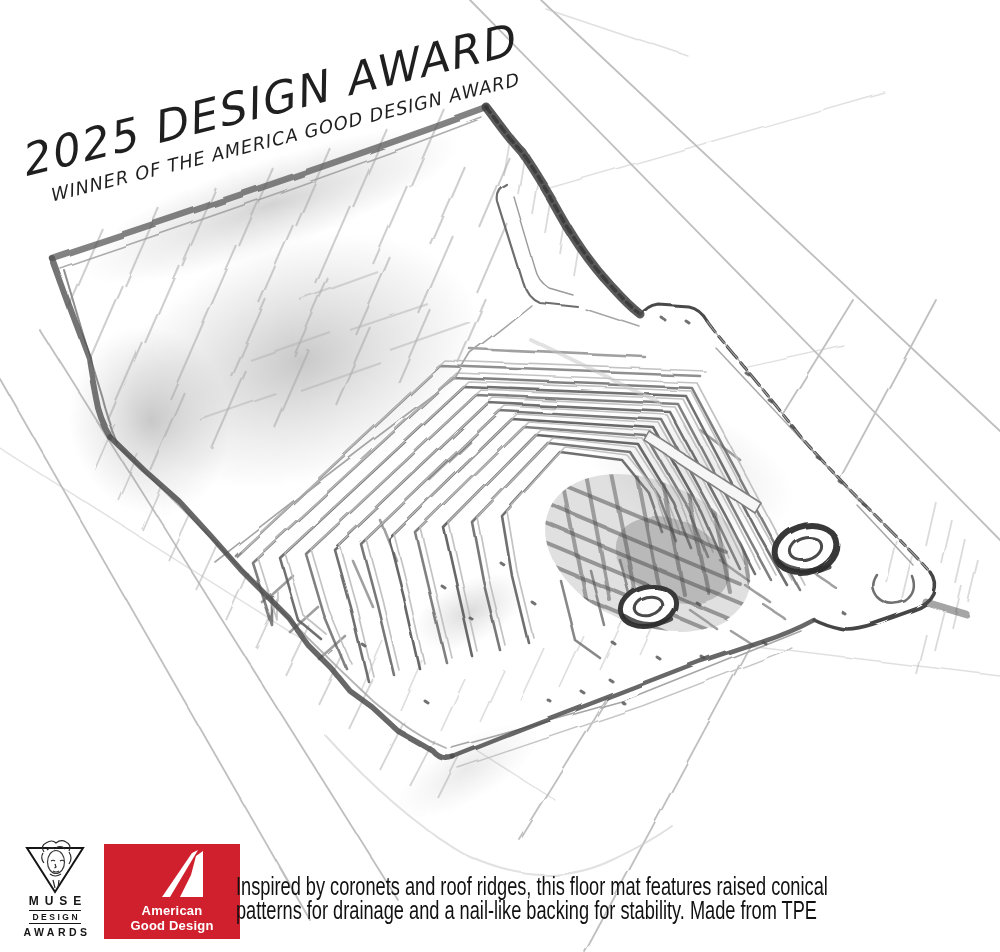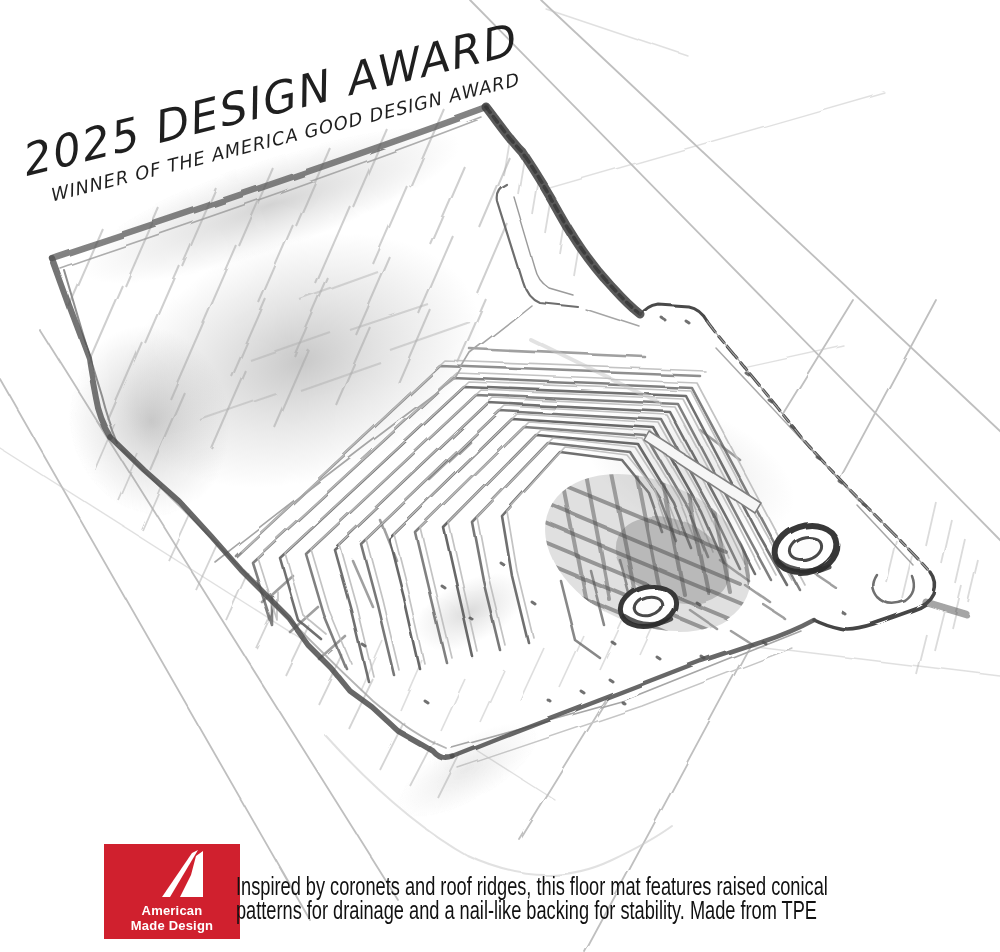--- a/index.html
+++ b/index.html
@@ -194,29 +194,46 @@
         M702 657 l3 2 M424 700 l3 2 M362 644 l3 2 M582 692 l3 2 M622 702 l3 2 M696 602 l3 2
         M762 641 l3 2 M842 612 l3 2 M662 318 l3 2 M686 321 l3 2 M548 700 l3 2 M610 680 l3 2"></path>
     </g>
   </svg>
 
   <div class="title-block">
     <div class="title-line">2025 DESIGN AWARD</div>
     <div class="subtitle-line">WINNER OF THE AMERICA GOOD DESIGN AWARD</div>
   </div>
 
+  <div class="muse-logo">
+    <svg class="muse-triangle" width="64" height="60" viewBox="0 0 64 60">
+      <polygon points="4,12 60,12 32,56" fill="none" stroke="#151515" stroke-width="2"></polygon>
+      <g fill="none" stroke="#2a2a2a" stroke-width="1.2">
+        <ellipse cx="33" cy="26" rx="8.5" ry="11.5" stroke="#3a3a3a"></ellipse>
+        <path d="M21 16 q-4 -6 2 -9 q6 -4 10 0 q5 -4 10 -1 q6 3 3 9"></path>
+        <path d="M20 17 q-3 5 1 10 M46 16 q4 6 0 12"></path>
+        <path d="M24 14 q4 -4 8 -1 M33 12 q5 -3 9 1"></path>
+        <path d="M28 25 q2 -1.5 4 0 M37 25 q2 -1.5 4 0"></path>
+        <path d="M32 28 l1 3 l-1.5 1 M30 35 q3 2 6 0"></path>
+        <path d="M27 38 q5 4 11 0 M30 44 l2 8 M36 44 l-1 8"></path>
+      </g>
+    </svg>
+    <div class="muse-word1">MUSE</div>
+    <div class="muse-word2">DESIGN</div>
+    <div class="muse-word3">AWARDS</div>
+  </div>
 
   <div class="agd-logo" style="background: rgb(208, 32, 46);">
     <svg class="agd-glyph" width="116" height="95" viewBox="0 0 116 95">
       <polygon points="58,53 88,9 94,6 66,53" fill="#ffffff"></polygon>
       <polygon points="92,12 99,7 99,53 76,53 87,31" fill="#ffffff"></polygon>
     </svg>
     <div class="agd-text">
       <div>American</div>
-      <div>Made Design</div>
+      <div>Good Design</div>
     </div>
   </div>
 
   <div class="description">
     <span>Inspired by coronets and roof ridges, this floor mat features raised conical</span>
     <span>patterns for drainage and a nail-like backing for stability. Made from TPE</span>
   </div>
 
 </div>
 

